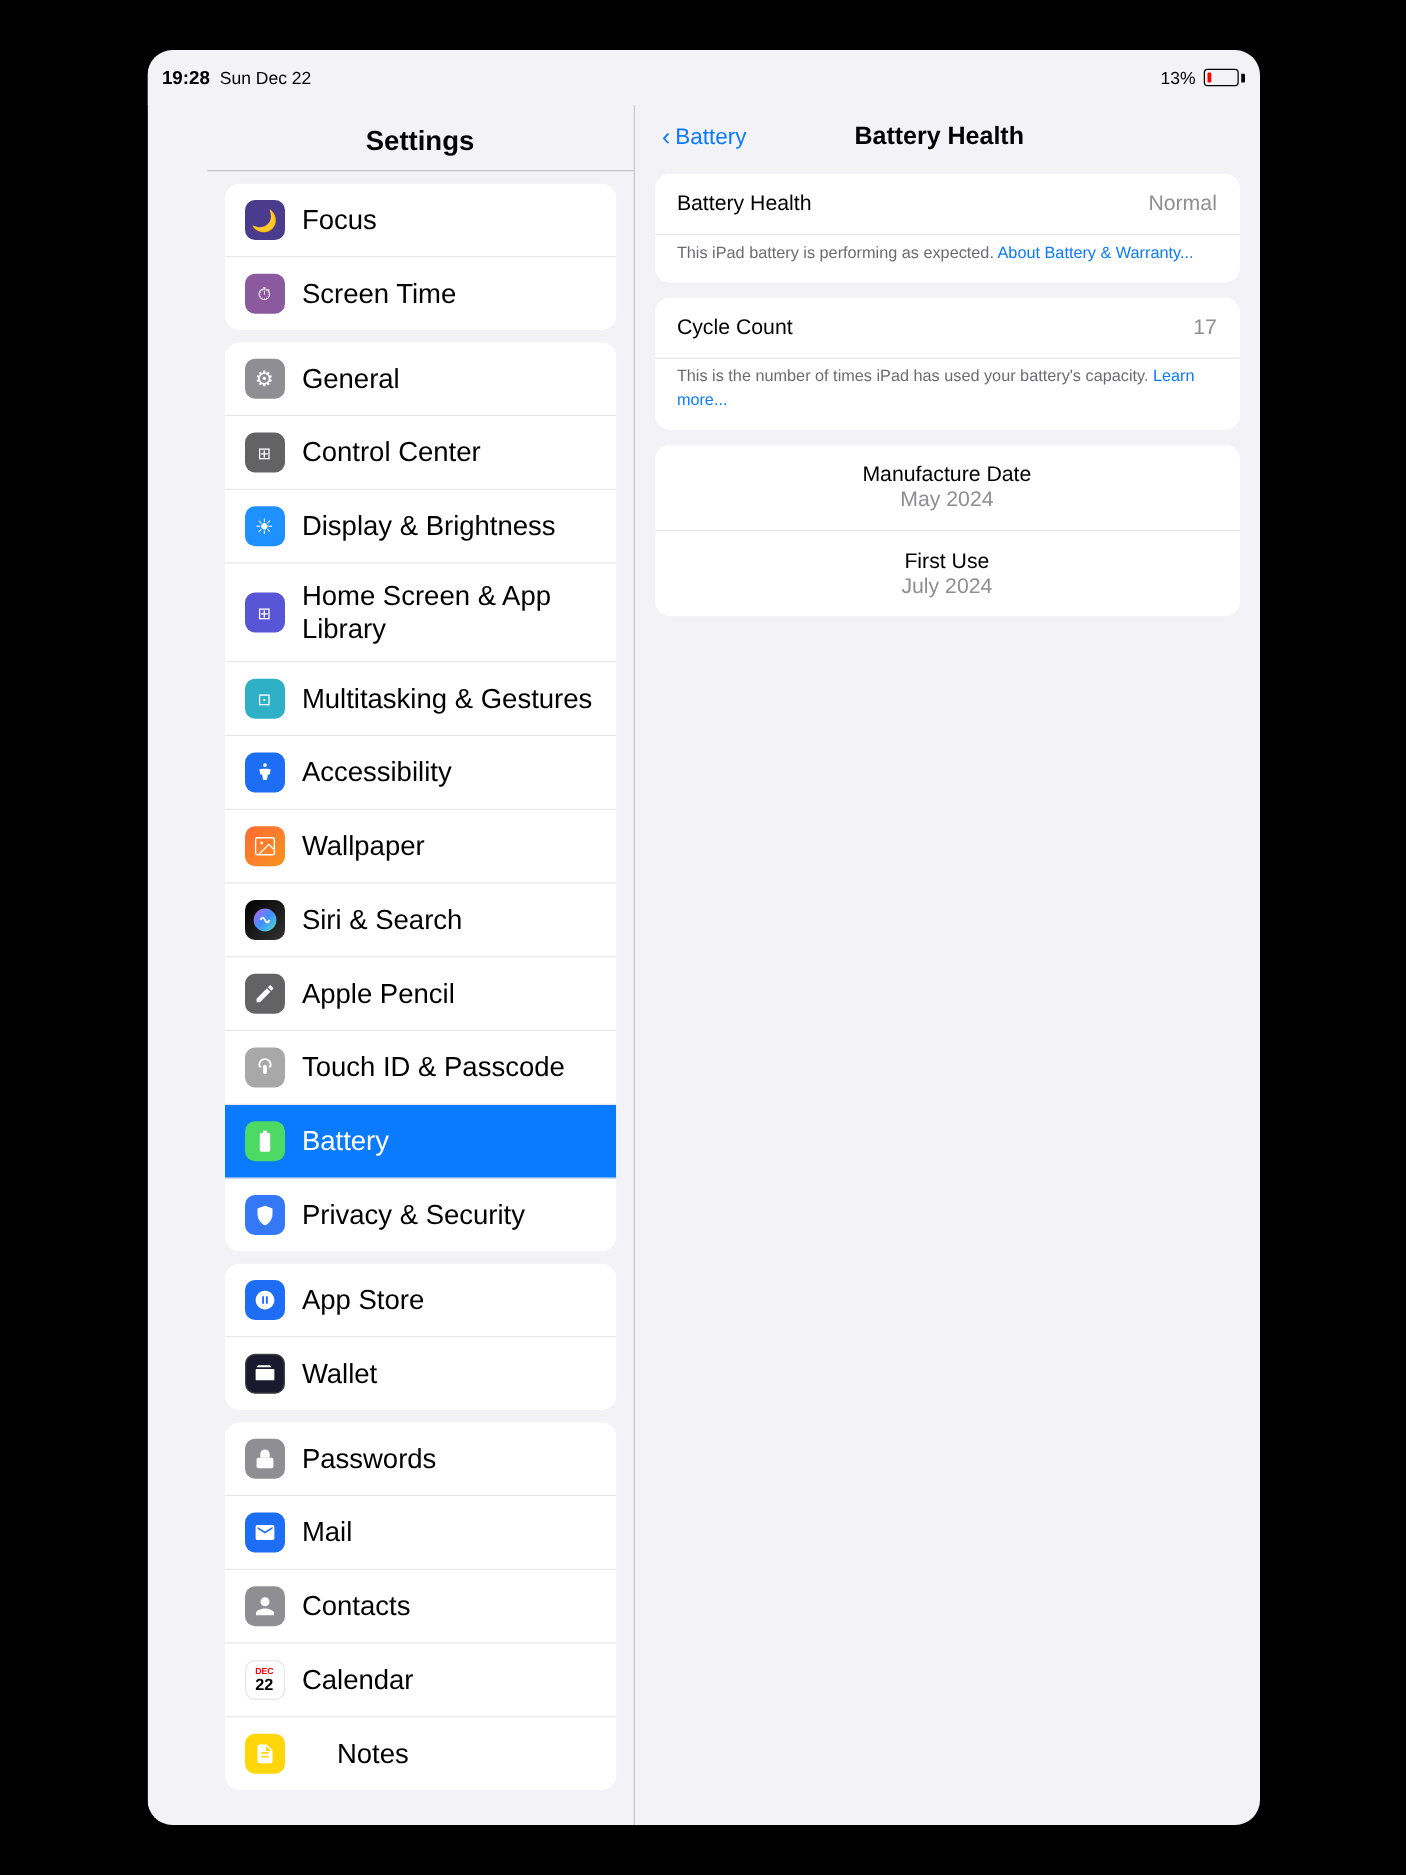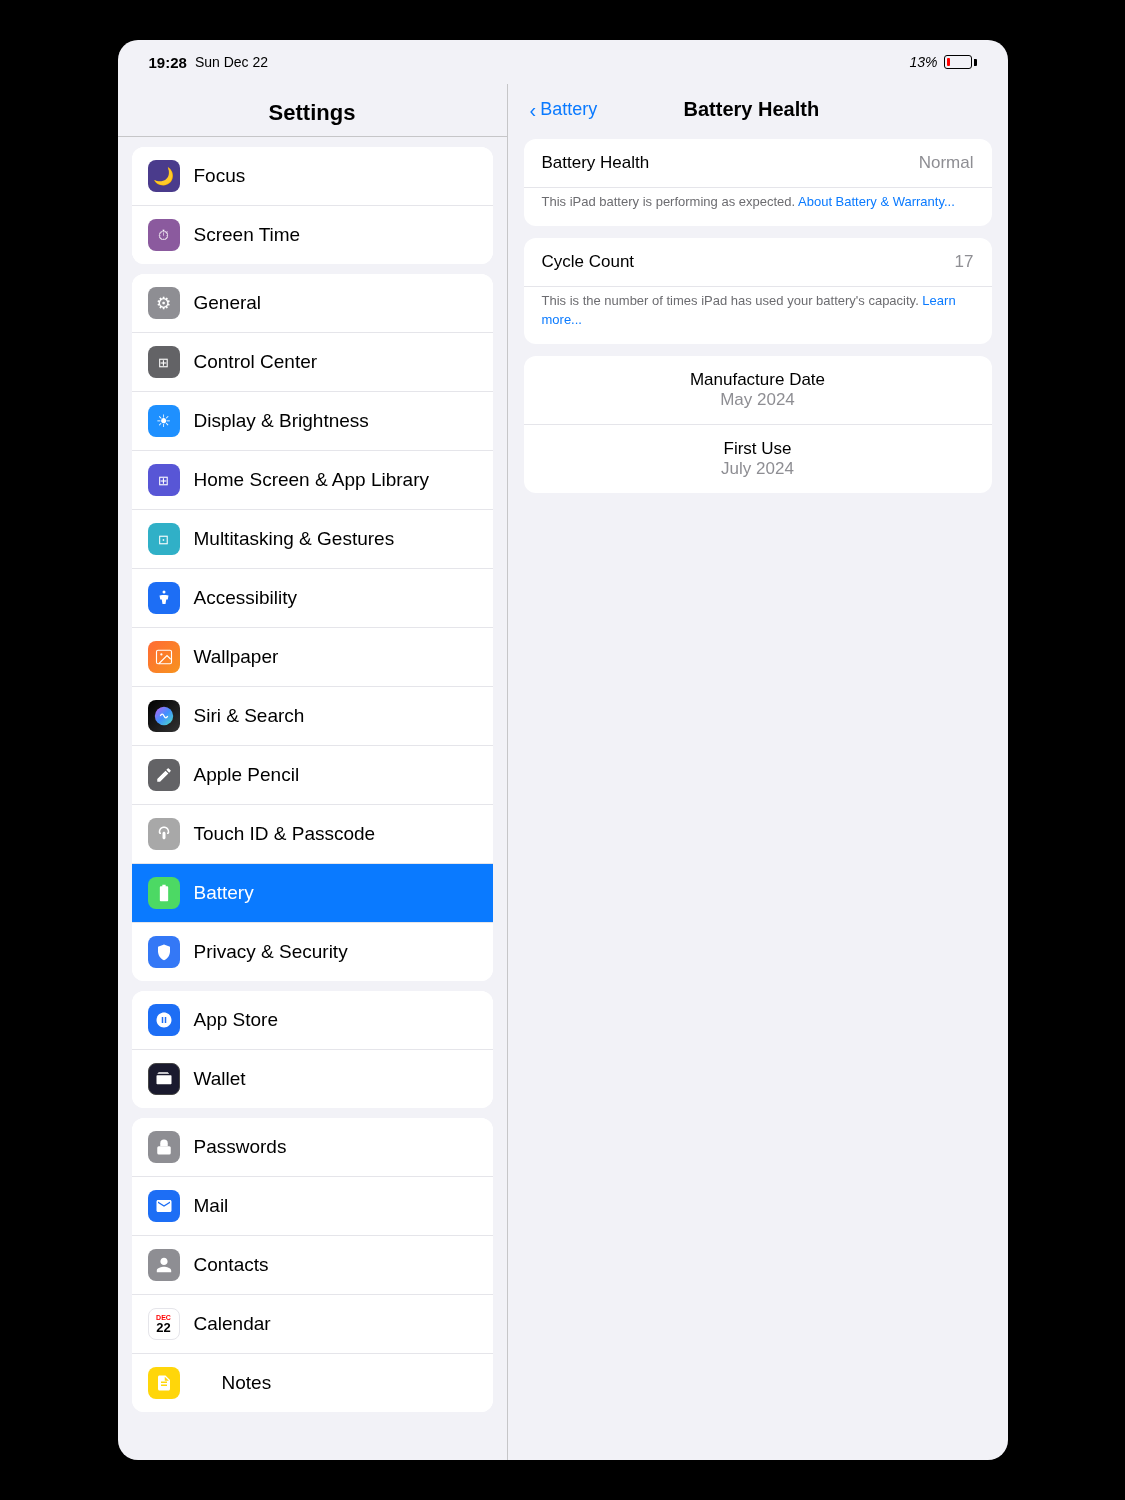--- a/index.html
+++ b/index.html
@@ -22,21 +22,21 @@
       display: flex;
       flex-direction: column;
       position: relative;
     }
     .status-bar {
       height: 44px;
       background: #f2f2f7;
       display: flex;
       align-items: center;
       justify-content: space-between;
-      padding: 0 31px;
+      padding: 0 12px;
       flex-shrink: 0;
     }
     .status-time {
       font-size: 15px;
       font-weight: 600;
       color: #000;
     }
     .status-right {
       display: flex;
       align-items: center;
@@ -78,20 +78,21 @@
       overflow: hidden;
     }
     
     .sidebar {
       width: 390px;
       background: #f2f2f7;
       border-right: 1px solid #c6c6c8;
       display: flex;
       flex-direction: column;
       overflow: hidden;
+      padding-left: 48px;
     }
     .sidebar-header {
       padding: 16px 20px 10px;
       background: #f2f2f7;
       border-bottom: 1px solid #c6c6c8;
     }
     .sidebar-title {
       font-size: 22px;
       font-weight: 700;
       color: #000;
@@ -131,21 +132,21 @@
       height: 32px;
       border-radius: 8px;
       margin-right: 14px;
       display: flex;
       align-items: center;
       justify-content: center;
       flex-shrink: 0;
       font-size: 17px;
     }
     .item-label {
-      font-size: 19px;
+      font-size: 22px;
       color: #000;
     }
     
     .icon-focus { background: #4a3b8c; color: #fff; }
     .icon-screentime { background: #8b5a9e; color: #fff; }
     .icon-general { background: #8e8e93; color: #fff; }
     .icon-control { background: #636366; color: #fff; }
     .icon-display { background: #1e90ff; color: #fff; }
     .icon-homescreen { background: #5856d6; color: #fff; }
     .icon-multitask { background: #30b0c7; color: #fff; }
@@ -266,21 +267,21 @@
 <body>
 
 <div class="device-frame">
 
   <div class="status-bar">
     <div style="display:flex;align-items:center;gap:8px;">
       <span class="status-time">19:28</span>
       <span class="status-time" style="font-weight:400;font-size:14px;">Sun Dec 22</span>
     </div>
     <div class="status-right">
-      <span style="font-size:14px;font-weight:500;font-style:italic;">13%</span>
+      <span style="font-size:14px;font-weight:500;">13%</span>
       <div class="battery-icon">
         <div class="battery-body">
           <div class="battery-fill"></div>
         </div>
         <div class="battery-tip"></div>
       </div>
     </div>
   </div>
 
   <div class="app-area">

